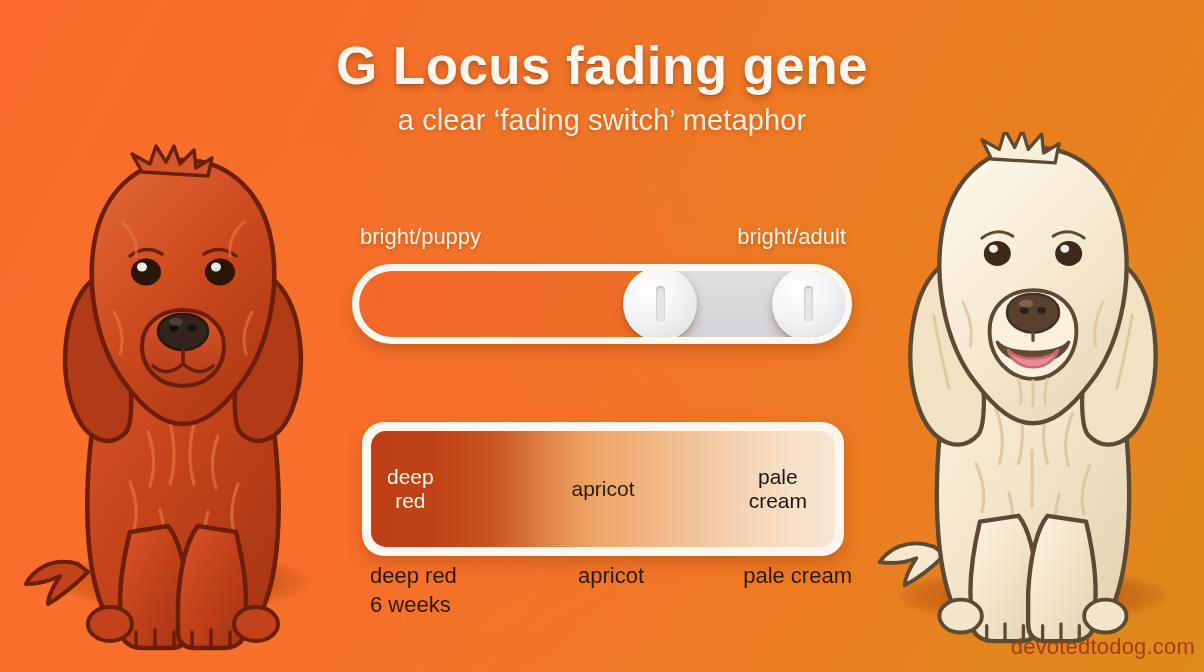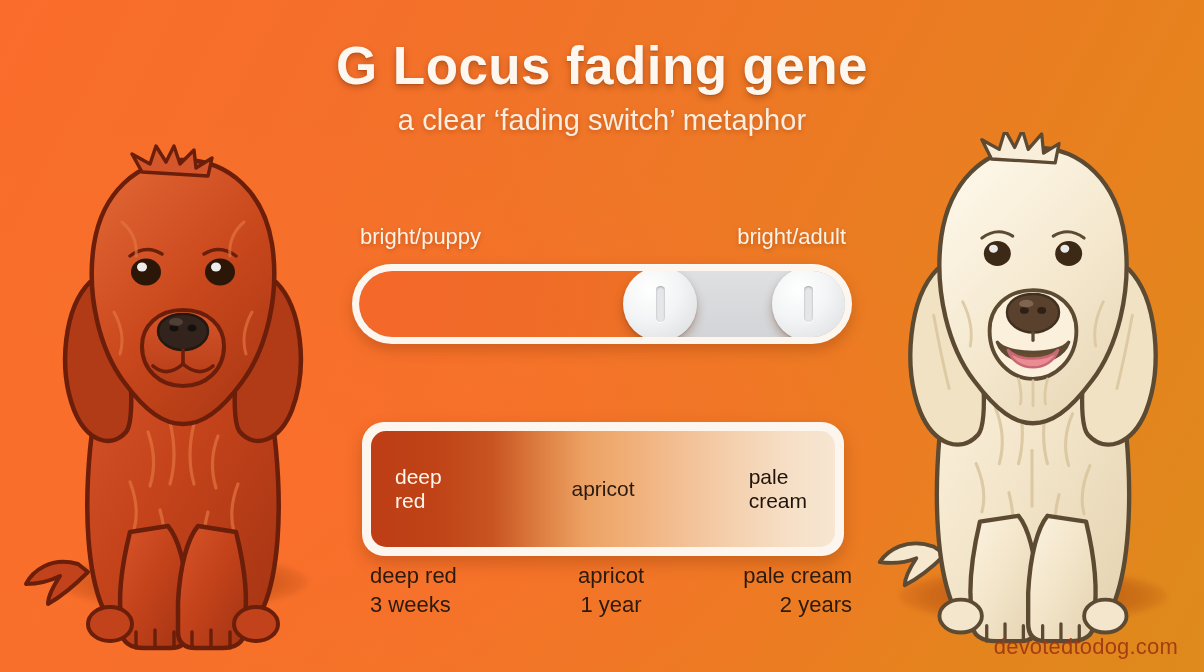--- a/index.html
+++ b/index.html
@@ -180,23 +180,23 @@
       #F7E6D2 100%);
   }
   .swatch-label {
     position: absolute;
     top: 50%;
     transform: translateY(-50%);
     font-size: 21px;
     line-height: 1.16;
     white-space: pre-line;
   }
-  .sw-deep   { left: 24px;  color: #FDF6ED; text-align: left; }
+  .sw-deep   { left: 16px;  color: #FDF6ED; text-align: center; }
   .sw-apricot{ left: 50%; transform: translate(-50%, -50%); color: #2A1A10; }
-  .sw-pale   { right: 28px; color: #1F140C; }
+  .sw-pale   { right: 28px; color: #1F140C; text-align: center; }
 
   
   .captions {
     position: absolute;
     left: 362px;
     top: 562px;
     width: 492px;
     display: flex;
     justify-content: space-between;
   }
@@ -209,21 +209,21 @@
   }
   .caption .cap-name { display: block; }
   .caption .cap-age  { display: block; }
   .cap-1 { text-align: left;  margin-left: 8px; }
   .cap-2 { text-align: center; }
   .cap-3 { text-align: right; margin-right: 2px; }
 
   
   .watermark {
     position: absolute;
-    right: 26px;
+    right: 9px;
     bottom: 12px;
     font-size: 22px;
     color: #A23A14;
     opacity: 0.95;
     letter-spacing: 0.2px;
   }
 </style>
 </head>
 <body>
 
@@ -459,27 +459,25 @@
 red</span>
       <span class="swatch-label sw-apricot">apricot</span>
       <span class="swatch-label sw-pale">pale
 cream</span>
     </div>
   </div>
 
   <div class="captions">
     <div class="caption cap-1">
       <span class="cap-name">deep red</span>
-      <span class="cap-age">3 weeks</span>
+      <span class="cap-age">6 weeks</span>
     </div>
     <div class="caption cap-2">
       <span class="cap-name">apricot</span>
-      <span class="cap-age">1 year</span>
     </div>
     <div class="caption cap-3">
       <span class="cap-name">pale cream</span>
-      <span class="cap-age">2 years</span>
     </div>
   </div>
 
   <div class="watermark">devotedtodog.com</div>
 
 </div>
 
 </body></html>

